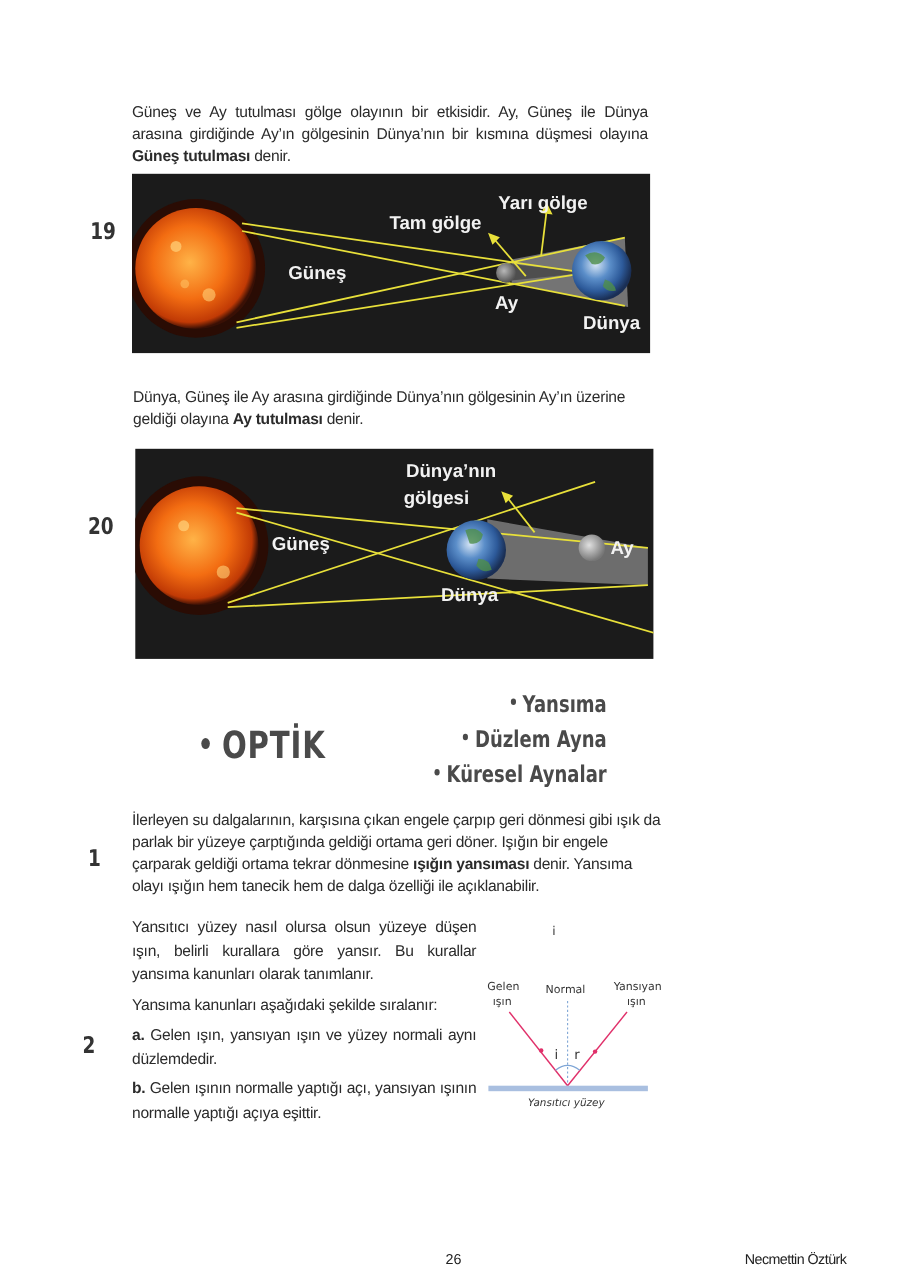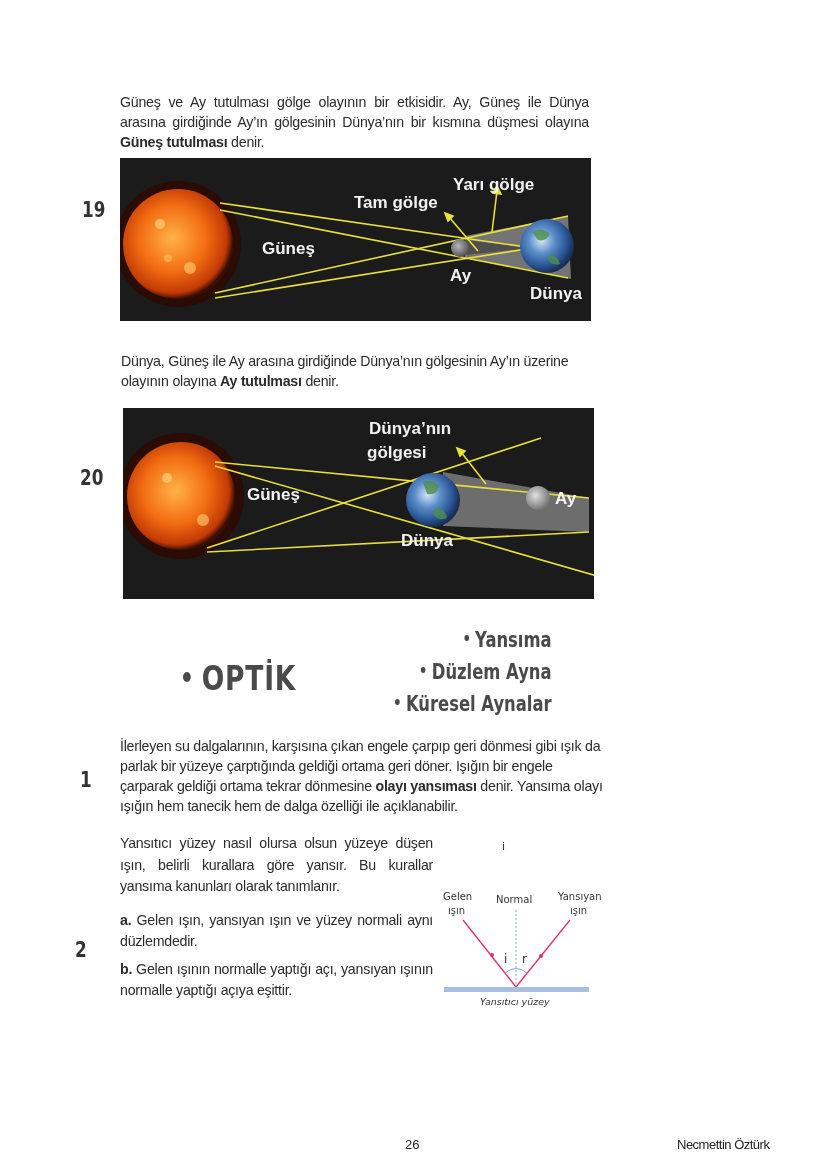--- a/index.html
+++ b/index.html
@@ -78,21 +78,21 @@
     <text x="234" y="50" fill="#f2f2f2" font-family="Liberation Sans, sans-serif" font-weight="bold" font-size="17">Tam gölge</text>
     <text x="333" y="32" fill="#f2f2f2" font-family="Liberation Sans, sans-serif" font-weight="bold" font-size="17">Yarı gölge</text>
     <text x="330" y="123" fill="#f2f2f2" font-family="Liberation Sans, sans-serif" font-weight="bold" font-size="17">Ay</text>
     <text x="410" y="141" fill="#f2f2f2" font-family="Liberation Sans, sans-serif" font-weight="bold" font-size="17">Dünya</text>
   </svg>
 </div>
 
 <div class="abs qnum" style="left:80px;top:466px;">20</div>
 
 <div class="abs para" style="left:121px;top:351px;width:470px;">
-  <span>Dünya, Güneş ile Ay arasına girdiğinde Dünya’nın gölgesinin Ay’ın üzerine olayının olayına </span><b>Ay tutulması</b><span> denir.</span>
+  <span>Dünya, Güneş ile Ay arasına girdiğinde Dünya’nın gölgesinin Ay’ın üzerine geldiği olayına </span><b>Ay tutulması</b><span> denir.</span>
 </div>
 
 <div class="abs figure" style="left:123px;top:408px;width:471px;height:191px;">
   <svg width="471" height="171" viewBox="0 0 471 171">
     <defs>
       <radialGradient id="sunG2" cx="45%" cy="45%" r="55%">
         <stop offset="0%" stop-color="#ffb347"></stop>
         <stop offset="55%" stop-color="#f36d12"></stop>
         <stop offset="90%" stop-color="#c13a05"></stop>
         <stop offset="100%" stop-color="#3a1005"></stop>
@@ -142,27 +142,28 @@
   <span class="dot"></span><span>OPTİK</span>
 </div>
 <div class="abs" style="left:395px;top:628px;text-align:right;">
   <div class="topic"><span class="dot"></span><span>Yansıma</span></div>
   <div class="topic"><span class="dot"></span><span>Düzlem Ayna</span></div>
   <div class="topic"><span class="dot"></span><span>Küresel Aynalar</span></div>
 </div>
 
 <div class="abs qnum" style="left:80px;top:768px;">1</div>
 <div class="abs para" style="left:120px;top:736px;width:486px;">
-  <span>İlerleyen su dalgalarının, karşısına çıkan engele çarpıp geri dönmesi gibi ışık da parlak bir yüzeye çarptığında geldiği ortama geri döner. Işığın bir engele çarparak geldiği ortama tekrar dönmesine </span><b>olayı yansıması</b><span> denir. Yansıma olayı ışığın hem tanecik hem de dalga özelliği ile açıklanabilir.</span>
+  <span>İlerleyen su dalgalarının, karşısına çıkan engele çarpıp geri dönmesi gibi ışık da parlak bir yüzeye çarptığında geldiği ortama geri döner. Işığın bir engele çarparak geldiği ortama tekrar dönmesine </span><b>ışığın yansıması</b><span> denir. Yansıma olayı ışığın hem tanecik hem de dalga özelliği ile açıklanabilir.</span>
 </div>
 
 <div class="abs qnum" style="left:75px;top:938px;">2</div>
 <div class="abs para justify" style="left:120px;top:833px;width:313px;line-height:21.5px;">
   <div>Yansıtıcı yüzey nasıl olursa olsun yüzeye düşen ışın, belirli kurallara göre yansır. Bu kurallar yansıma kanunları olarak tanımlanır.</div>
   <div class="gap"></div>
+  <div>Yansıma kanunları aşağıdaki şekilde sıralanır:</div>
   <div class="gap"></div>
   <div><b>a.</b><span> Gelen ışın, yansıyan ışın ve yüzey normali aynı düzlemdedir.</span></div>
   <div class="gap"></div>
   <div><b>b.</b><span> Gelen ışının normalle yaptığı açı, yansıyan ışının normalle yaptığı açıya eşittir.</span></div>
   <div class="gap"></div>
 </div>
 
 <div class="abs" style="left:435px;top:830px;width:180px;height:180px;">
   <svg width="180" height="180" viewBox="0 0 180 180">
     <text x="67" y="20" font-family="DejaVu Sans, sans-serif" font-size="11" fill="#333">i</text>

